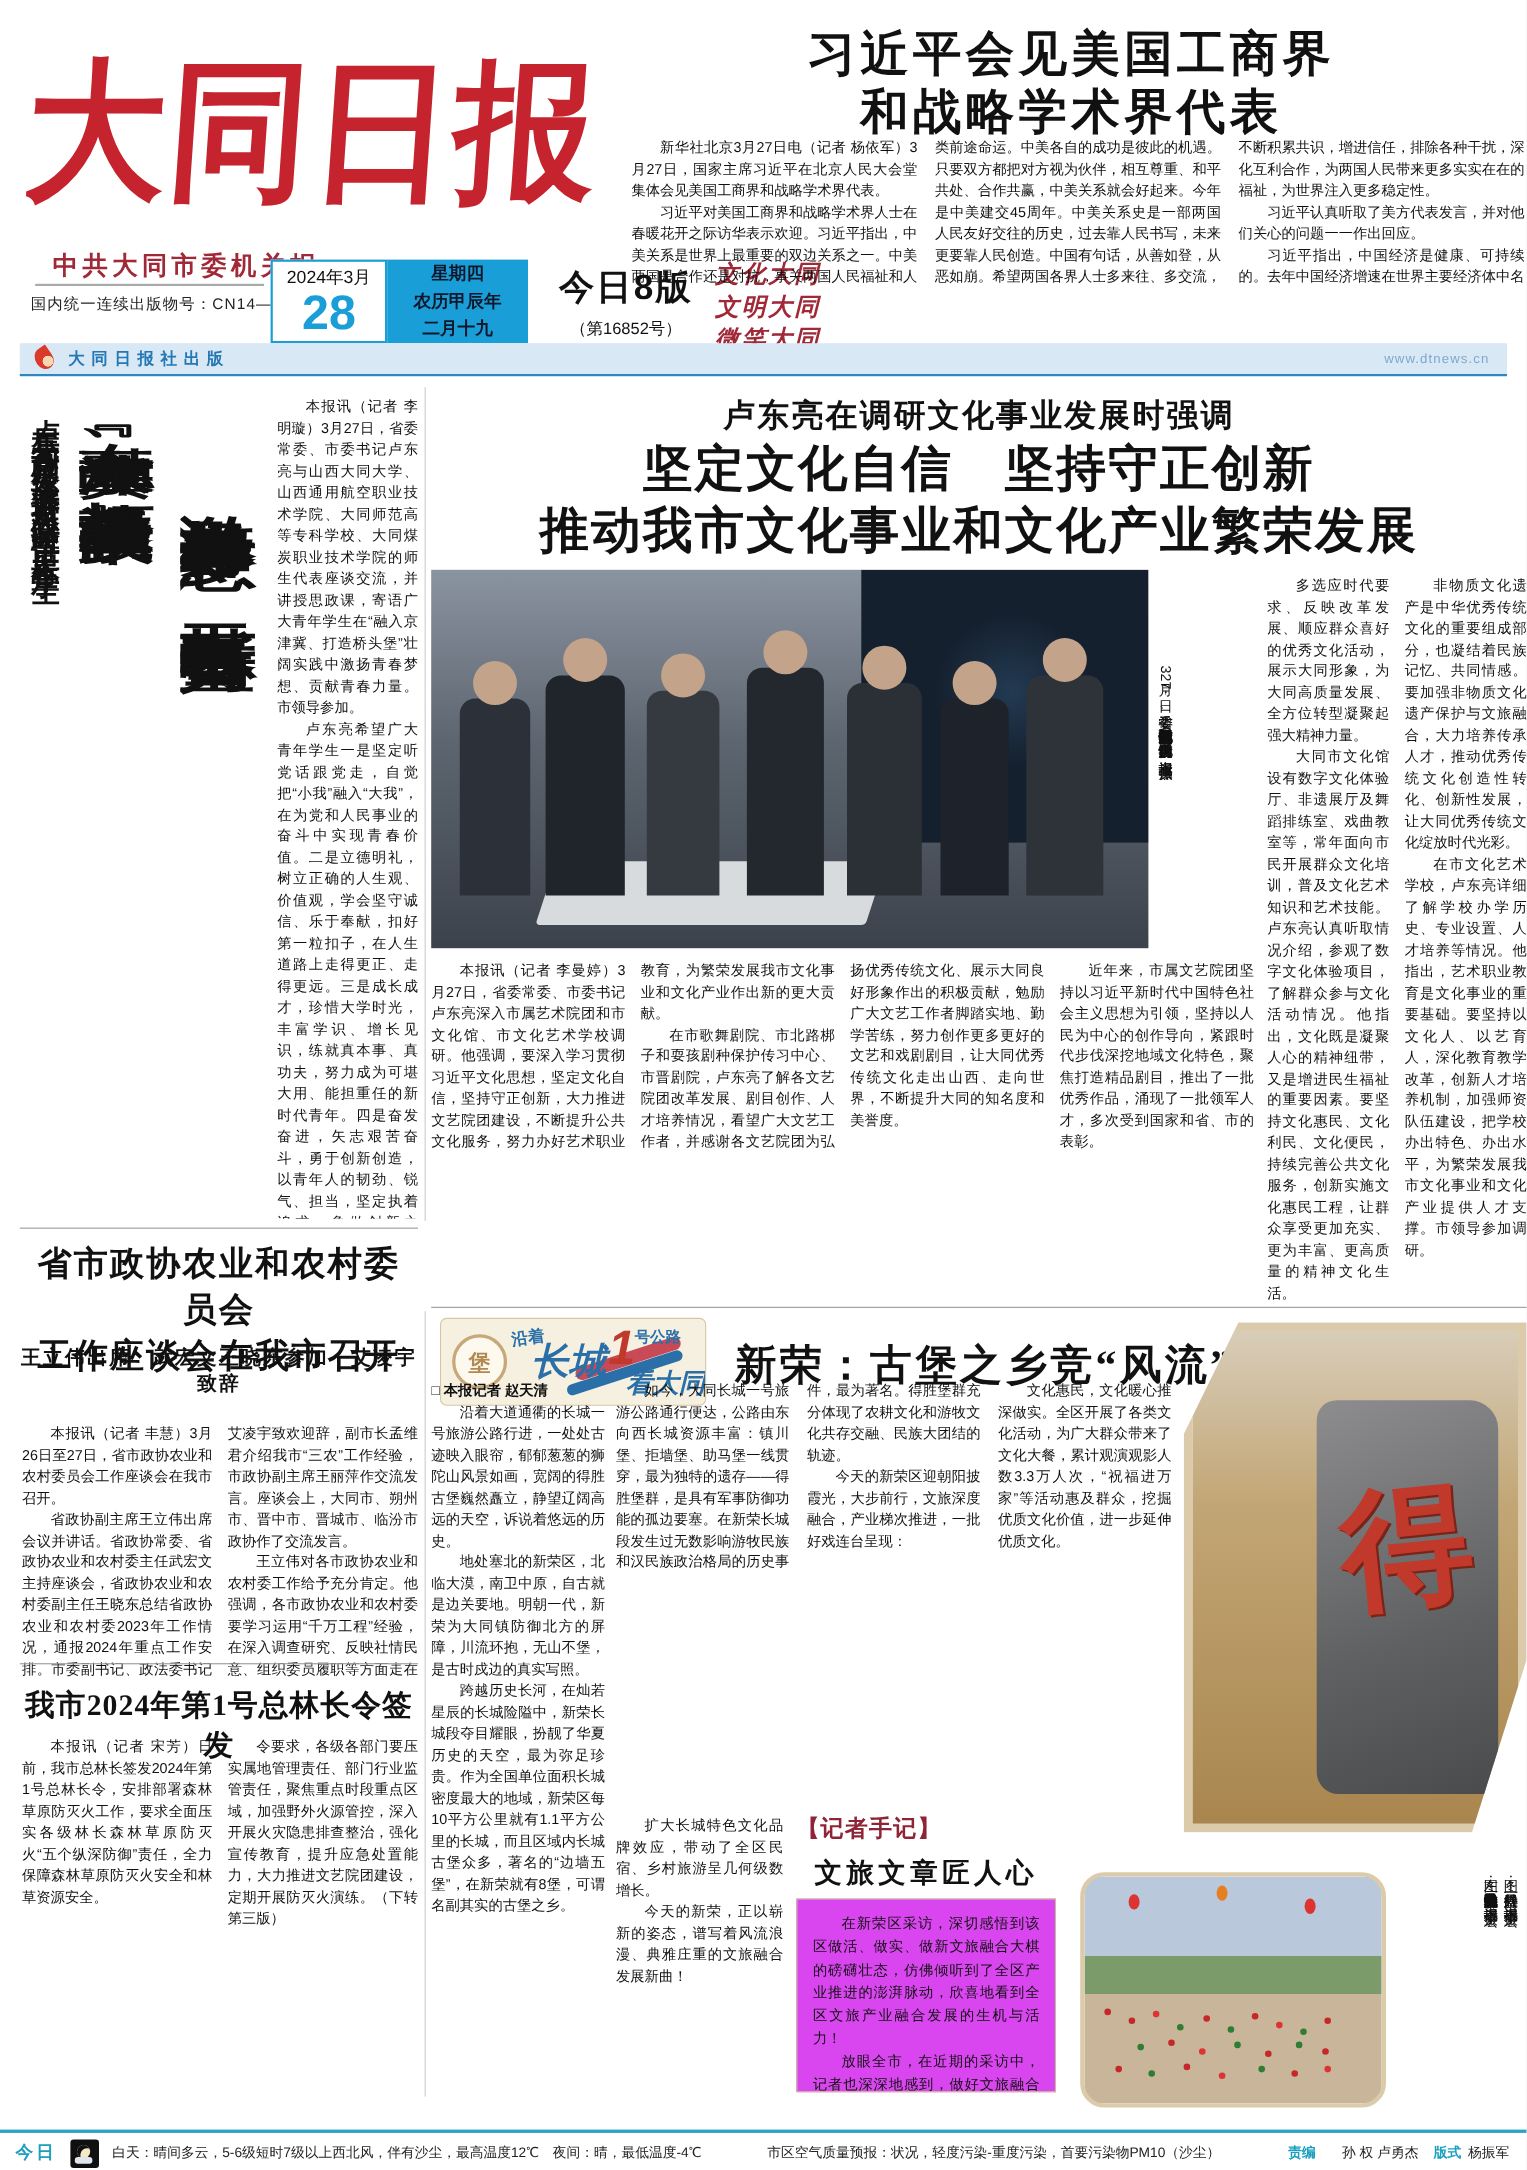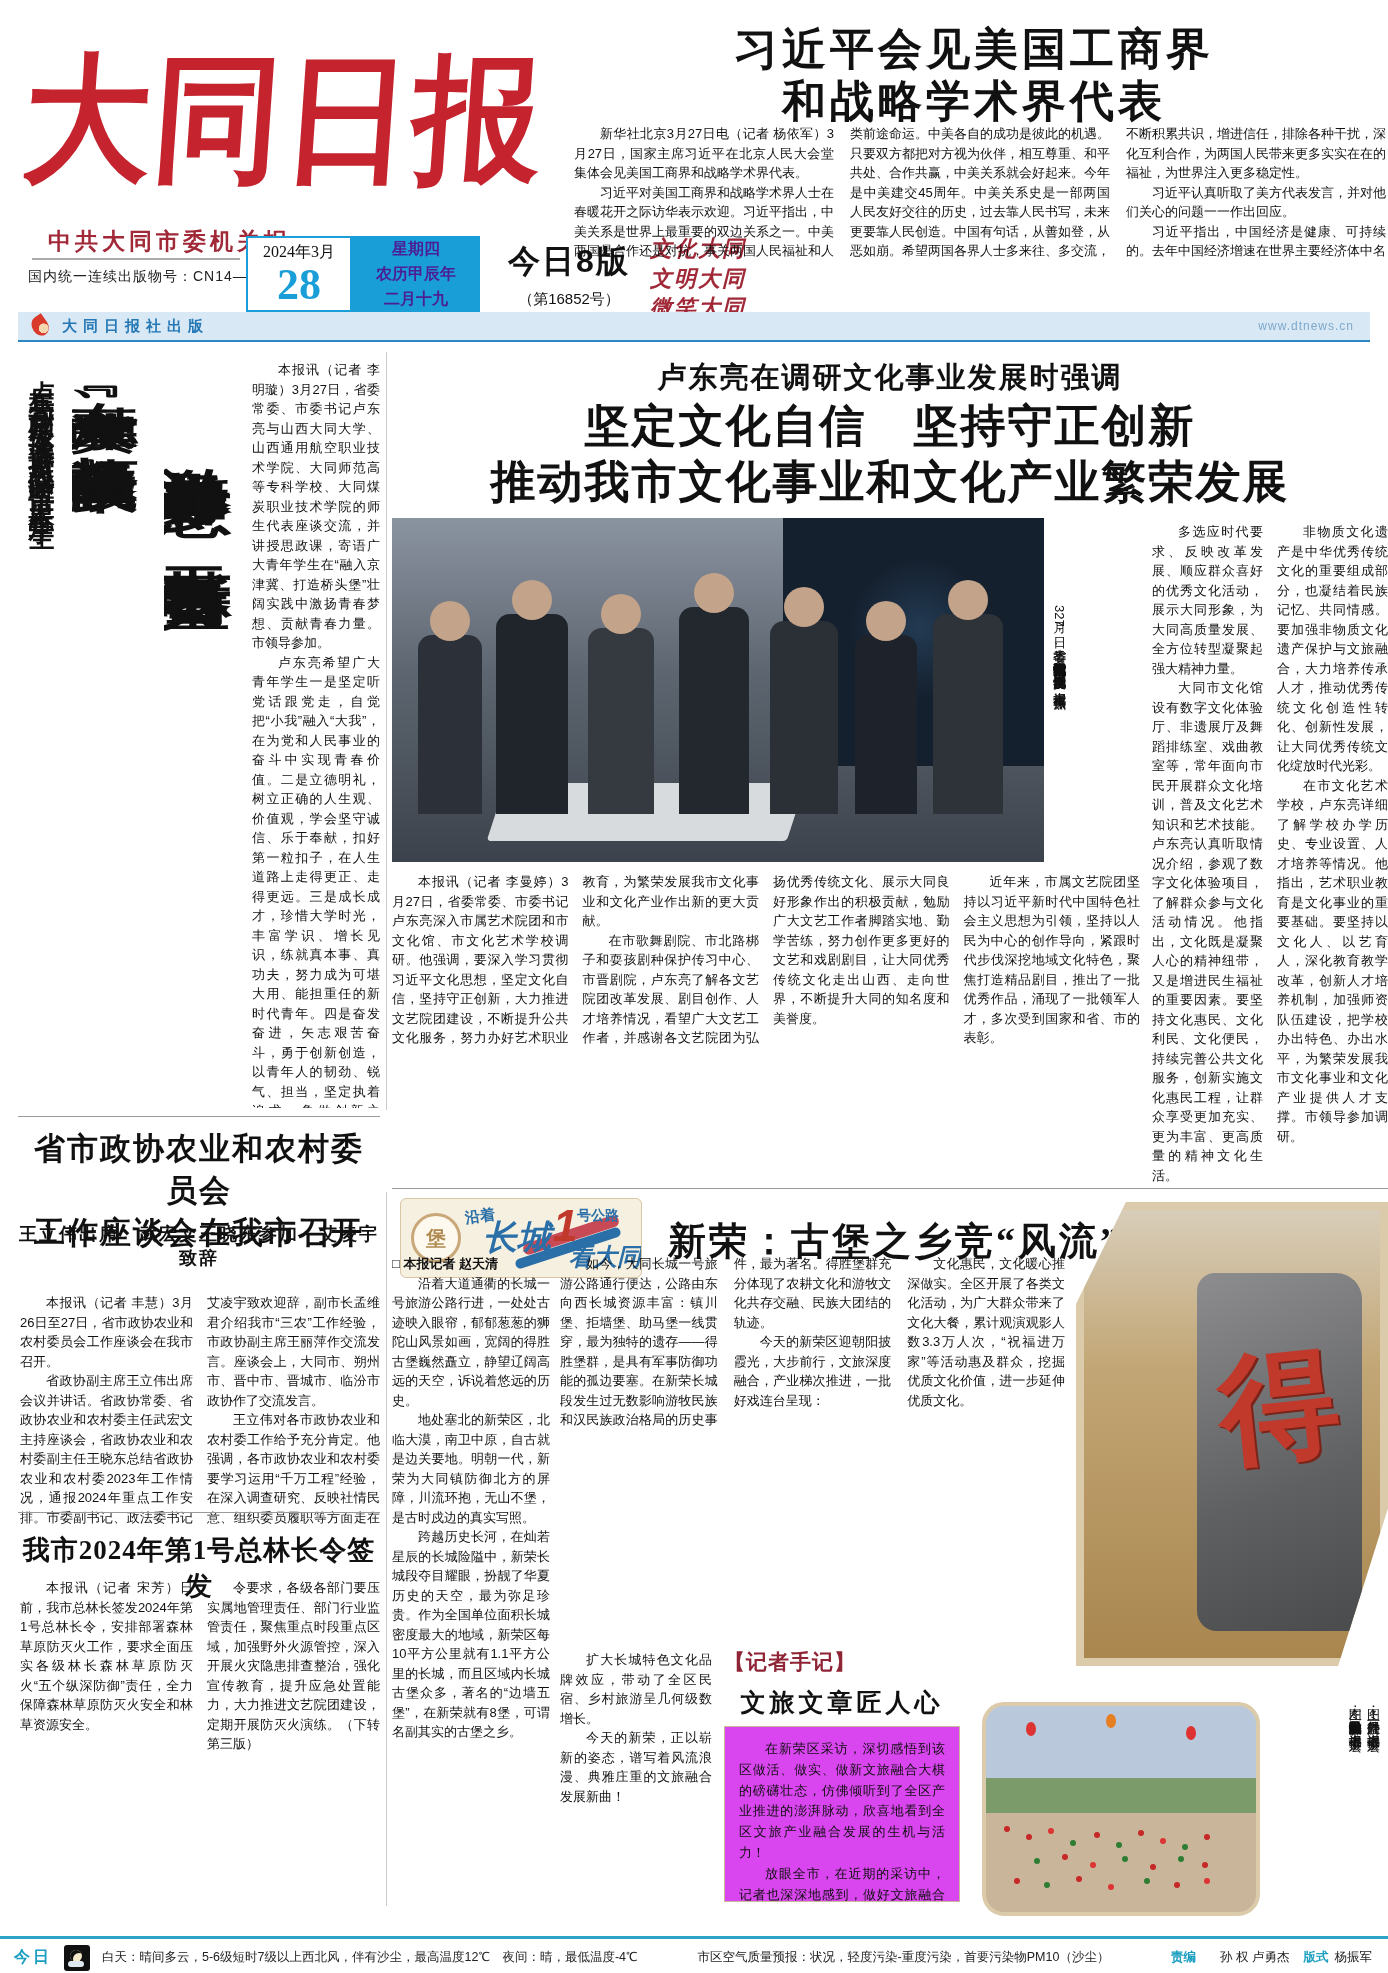--- a/index.html
+++ b/index.html
@@ -8,21 +8,21 @@
   .abs{position:absolute;}
   
   .masthead-title{font-family:"DejaVu Serif",serif;font-weight:bold;color:#c5242e;
     font-size:128px;letter-spacing:2px;transform:skewX(-4deg) scaleY(1.08);transform-origin:left top;
     white-space:nowrap;}
   .organ{color:#a02837;font-weight:bold;font-size:23px;letter-spacing:4px;}
   .cn-line{font-size:14px;color:#222;letter-spacing:1px;}
   .date-white{border:2px solid #1a9ed8;background:#fff;text-align:center;}
   .date-white .ym{font-size:16px;margin-top:4px;}
   .date-white .day{font-size:44px;font-weight:bold;color:#1a9ed8;line-height:1;}
-  .date-blue{background:#1a9ed8;color:#4c1d95;font-weight:bold;font-size:16px;text-align:center;
+  .date-blue{background:#1a9ed8;color:#0f172a;font-weight:bold;font-size:16px;text-align:center;
     display:flex;flex-direction:column;justify-content:center;gap:4px;align-items:center;}
   .edition-pages{font-size:32px;font-weight:bold;letter-spacing:2px;}
   .edition-issue{font-size:15px;margin-top:6px;}
   .slogan{color:#a02837;font-weight:bold;font-size:22px;line-height:1.35;letter-spacing:2px;}
   .xi-headline{font-size:44px;font-weight:bold;text-align:center;line-height:1.18;letter-spacing:4px;
     font-family:"Liberation Serif",serif;}
   
   .strip{background:#d9e8f5;border-bottom:2px solid #2e86c1;display:flex;align-items:center;}
   .strip-label{color:#2478b5;font-size:15px;font-weight:bold;letter-spacing:6px;margin-left:14px;}
   .strip-url{color:#7ea9cc;font-size:12px;margin-left:auto;margin-right:16px;letter-spacing:1px;}
@@ -114,21 +114,21 @@
 </head>
 <body>
 
 <div id="page">
 
   <div class="abs masthead-title" style="left:30px;top:28px;">大同日报</div>
   <div class="abs organ" style="left:48px;top:226px;">中共大同市委机关报</div>
   <div class="abs divider" style="left:32px;top:258px;width:208px;height:2px;background:#aaa;"></div>
   <div class="abs cn-line" style="left:28px;top:268px;">国内统一连续出版物号：CN14—0019</div>
 
-  <div class="abs date-white" style="left:246px;top:236px;width:102px;height:72px;font-family:Liberation Serif, serif;">
+  <div class="abs date-white" style="left:246px;top:236px;width:102px;height:72px;">
     <div class="ym">2024年3月</div>
     <div class="day">28</div>
   </div>
   <div class="abs date-blue" style="left:352px;top:236px;width:128px;height:76px;">
     <div>星期四</div>
     <div>农历甲辰年</div>
     <div>二月十九</div>
   </div>
   <div class="abs" style="left:494px;top:240px;width:150px;text-align:center;">
     <div class="edition-pages">今日8版</div>

